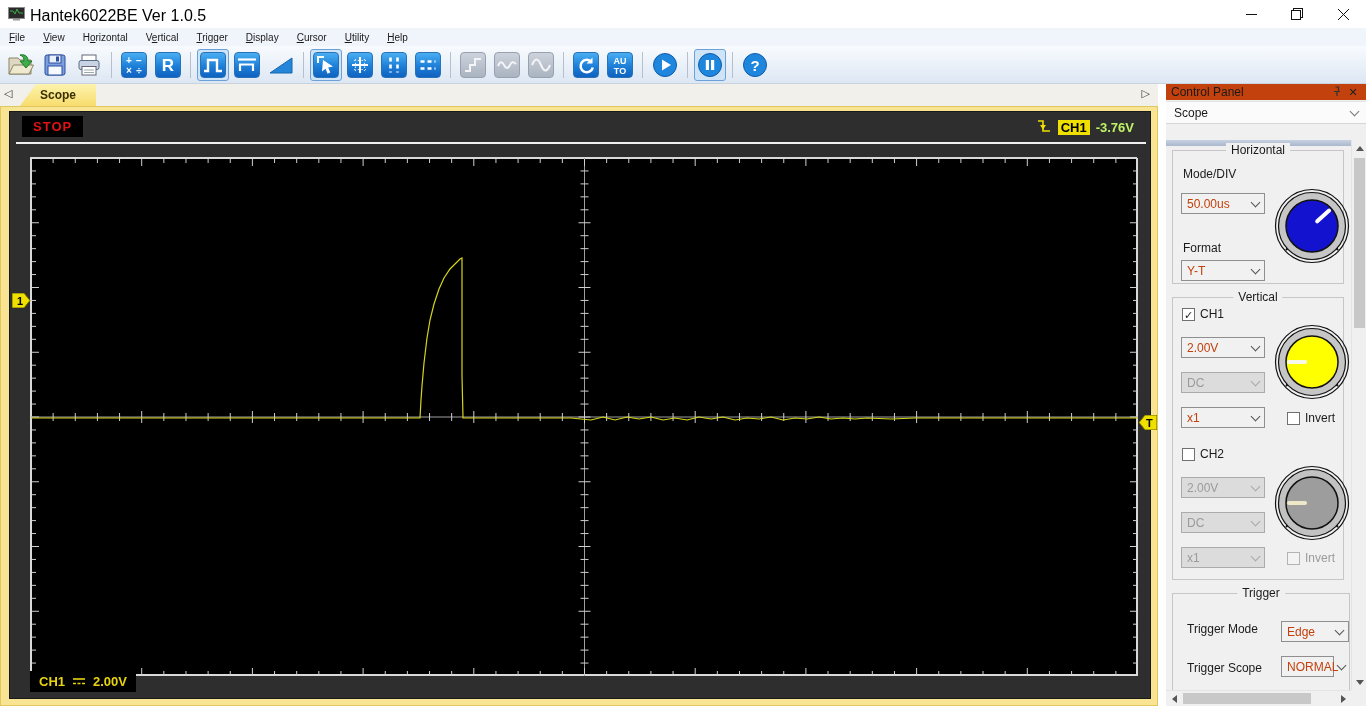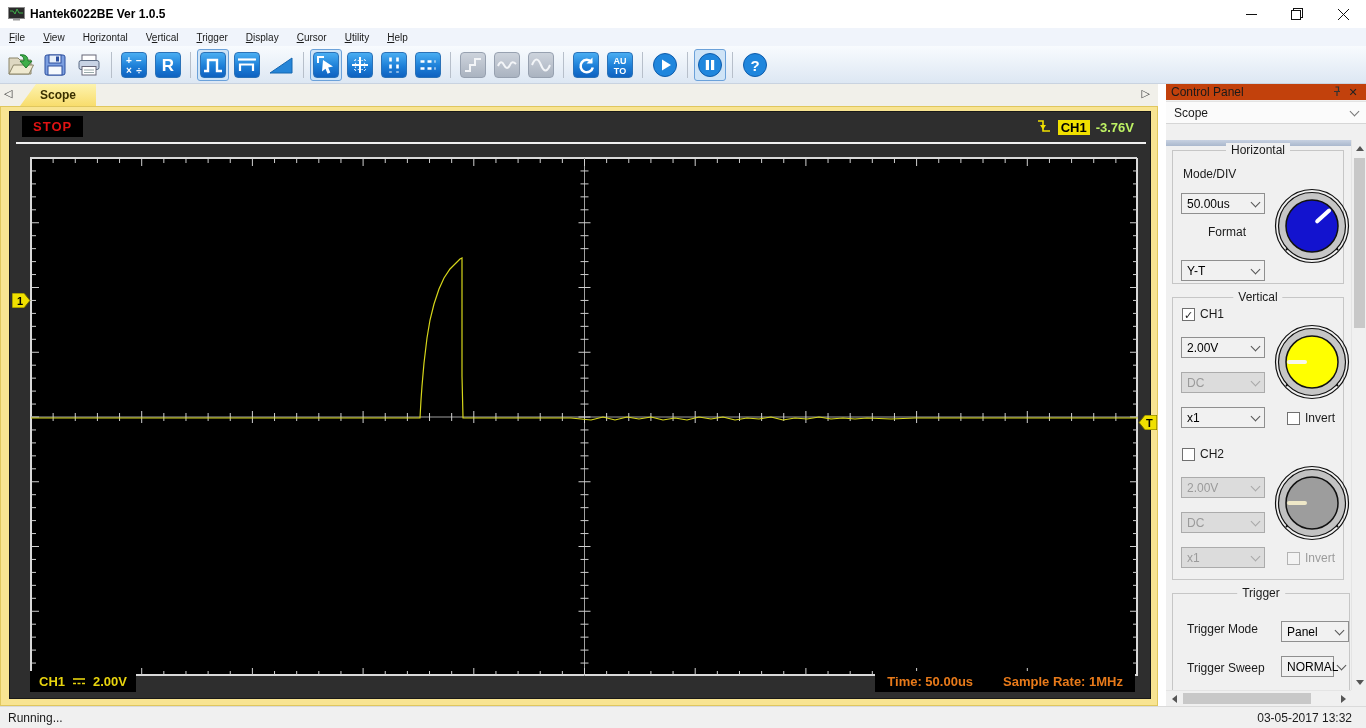--- a/index.html
+++ b/index.html
@@ -3,21 +3,21 @@
 <meta charset="utf-8">
 <style>
   * { margin:0; padding:0; box-sizing:border-box; }
   html,body { width:1366px; height:728px; overflow:hidden; background:#fff;
     font-family:"Liberation Sans", sans-serif; }
   #app { position:relative; width:1366px; height:728px; background:#fff; }
 
   
   #titlebar { position:absolute; left:0; top:0; width:1366px; height:28px; background:#ffffff; }
   #app-icon { position:absolute; left:8px; top:7px; }
-  #title-text { position:absolute; left:30px; top:7px; font-size:12px; color:#000;font-weight:bold; }
+  #title-text { position:absolute; left:30px; top:7px; font-size:16px; color:#000; }
   .win-btn { position:absolute; top:0; width:46px; height:28px; display:flex; align-items:center; justify-content:center; color:#111; }
   #btn-min { left:1228px; } #btn-restore { left:1274px; } #btn-close { left:1320px; }
 
   
   #menubar { position:absolute; left:0; top:28px; width:1366px; height:18px; background:#f0f4fb;
     display:flex; align-items:center; font-size:10px; color:#1a1a1a; }
   .menu-item { padding:1px 9px; }
   .menu-item u { text-decoration:underline; }
 
   
@@ -84,21 +84,21 @@
   .group { position:absolute; border:1px solid #c6c6c6; }
   .group-label { position:absolute; top:-8px; left:50%; transform:translateX(-50%); background:#f0f0f0;
     padding:0 5px; font-size:12px; color:#1a1a1a; white-space:nowrap; }
   #grp-horizontal { left:6px; top:66px; width:172px; height:134px; }
   #grp-vertical { left:6px; top:213px; width:172px; height:283px; }
   #grp-trigger { left:6px; top:509px; width:178px; height:97px; border-bottom:none; }
 
   .fld-label { position:absolute; font-size:12px; color:#1a1a1a; }
   .combo { position:absolute; height:21px; background:#f1f1f1; border:1px solid #8f8f8f;
     display:flex; align-items:center; justify-content:space-between; padding:0 5px;
-    font-size:12px; color:#000000; }
+    font-size:12px; color:#c2410c; }
   .combo .chev { width:7px; height:7px; border-right:1.6px solid #555; border-bottom:1.6px solid #555;
     transform:rotate(45deg); margin-top:-3px; flex:none; }
   .combo.disabled { background:#dcdcdc; color:#9b9b9b; border-color:#ababab; }
   .combo.disabled .chev { border-color:#a8a8a8; }
 
   .cb-row { position:absolute; display:flex; align-items:center; gap:5px; font-size:12px; color:#1a1a1a; }
   .cb { width:13px; height:13px; background:#fff; border:1px solid #707070; font-size:11px; line-height:12px;
     text-align:center; color:#222; flex:none; }
   .cb-row.disabled { color:#9b9b9b; }
   .cb-row.disabled .cb { border-color:#b3b3b3; background:#f3f3f3; }
@@ -661,24 +661,20 @@
             <span>CH1</span>
             <span>
               <svg width="14" height="10" viewBox="0 0 14 10">
                   <path d="M1 3 H13" stroke="#e8d40e" stroke-width="1.6"></path>
                   <path d="M1 7.5 h3 M5.5 7.5 h3 M10 7.5 h3" stroke="#e8d40e" stroke-width="1.6"></path>
                 </svg>
             </span>
             <span>2.00V</span>
           </div>
 
-          <div id="time-readout-box">
-            <span>Time: 50.00us</span>
-            <span>Sample Rate: 1MHz</span>
-          </div>
         </div>
       </div>
     </div>
 
     <div id="control-panel">
       <div id="cp-header">
         <span id="cp-title">Control Panel</span>
         <span id="cp-pin">
           <svg width="10" height="11" viewBox="0 0 10 11">
               <path d="M3.5 1 h3 v4.5 M2 5.5 h6 M5 5.5 v4.5" stroke="#333" stroke-width="1.2" fill="none"></path>
@@ -692,21 +688,21 @@
       </div>
       <div id="cp-band"></div>
 
       <div class="group" id="grp-horizontal">
         <span class="group-label">Horizontal</span>
         <span class="fld-label" style="left:10px; top:16px;">Mode/DIV</span>
         <div class="combo" style="left:8px; top:42px; width:84px;">
           <span>50.00us</span>
             <span class="chev"></span>
         </div>
-        <span class="fld-label" style="left:10px; top:74px;margin-left:25px;">Format</span>
+        <span class="fld-label" style="left:10px; top:90px;">Format</span>
         <div class="combo" style="left:8px; top:109px; width:84px;">
           <span>Y-T</span>
             <span class="chev"></span>
         </div>
         <div class="knob" style="left:100px; top:36px;"><svg width="78" height="78" viewBox="0 0 78 78">
               <line x1="13" y1="63" x2="20" y2="56" stroke="#111" stroke-width="2"></line>
               <line x1="65" y1="63" x2="58" y2="56" stroke="#111" stroke-width="2"></line>
               <circle cx="39" cy="39" r="36.5" fill="none" stroke="#111" stroke-width="1.2"></circle>
               <circle cx="39" cy="39" r="33.5" fill="#c6c6c6" stroke="#111" stroke-width="1.2"></circle>
               <circle cx="39" cy="39" r="26" fill="#1313cf" stroke="#111" stroke-width="1.5"></circle>
@@ -773,24 +769,24 @@
         <div class="cb-row disabled" style="left:114px; top:253px;">
           <span class="cb"></span>
           <span>Invert</span>
         </div>
       </div>
 
       <div class="group" id="grp-trigger">
         <span class="group-label">Trigger</span>
         <span class="fld-label" style="left:14px; top:28px;">Trigger Mode</span>
         <div class="combo" style="left:108px; top:27px; width:68px;">
-          <span>Panel</span>
-            <span class="chev"></span>
-        </div>
-        <span class="fld-label" style="left:14px; top:67px;">Trigger Sweep</span>
+          <span>Edge</span>
+            <span class="chev"></span>
+        </div>
+        <span class="fld-label" style="left:14px; top:67px;">Trigger Scope</span>
         <div class="combo" style="left:108px; top:62px; width:53px;">
           <span>NORMAL</span>
             <span class="chev"></span>
         </div>
       </div>
 
       <div id="cp-vscroll">
         <div class="arrow" style="left:0; top:0;">
             <span class="tri-up"></span>
           </div>
@@ -805,17 +801,13 @@
           </div>
         <div id="hthumb"></div>
         <div class="arrow" id="ha-right">
             <span class="tri-right"></span>
           </div>
       </div>
       <div id="cp-corner"></div>
     </div>
   </div>
 
-  <div id="statusbar">
-    <span id="status-msg">Running...</span>
-    <span id="status-datetime">03-05-2017 13:32</span>
-  </div>
 </div>
 
 </body></html>

